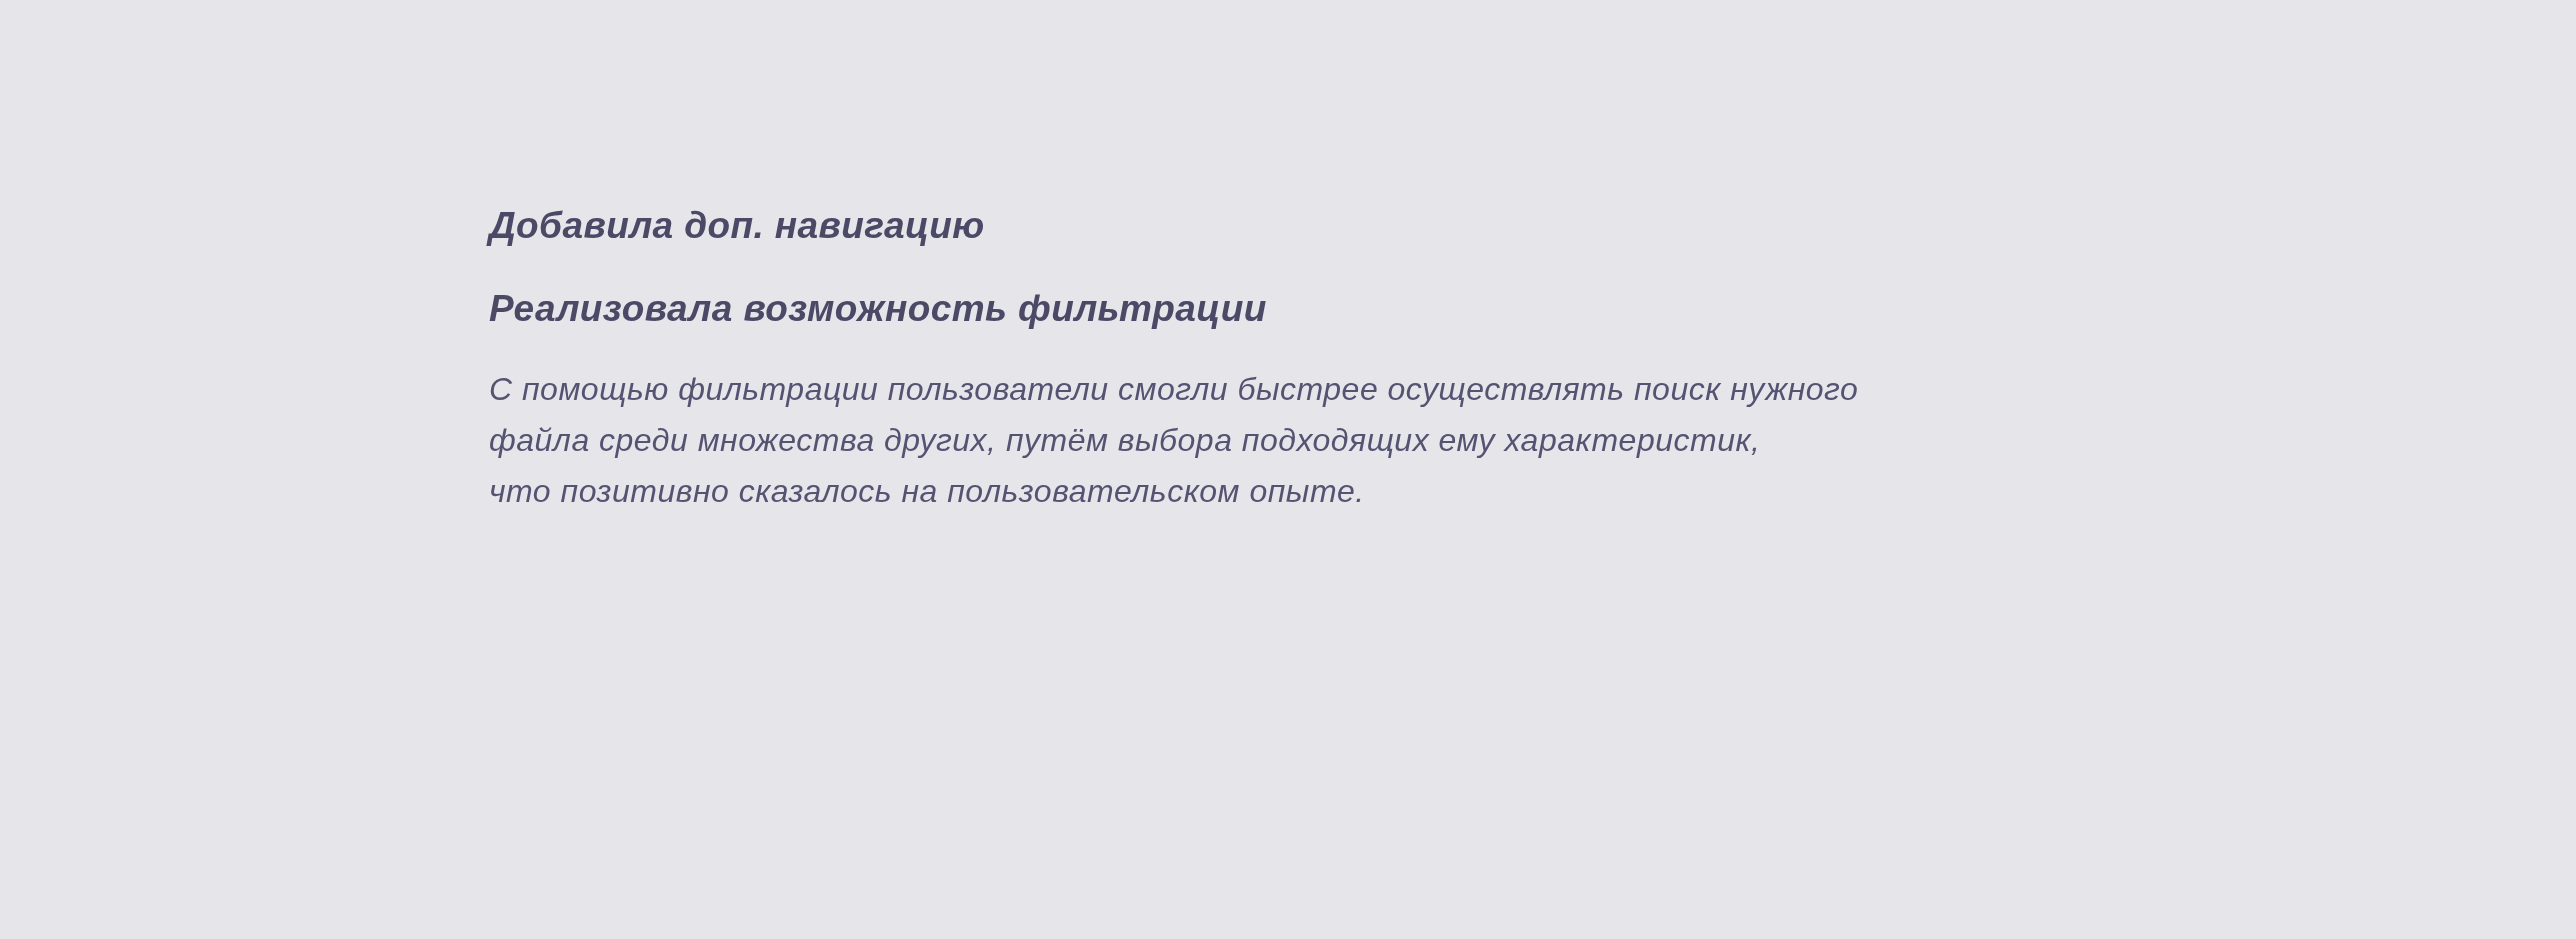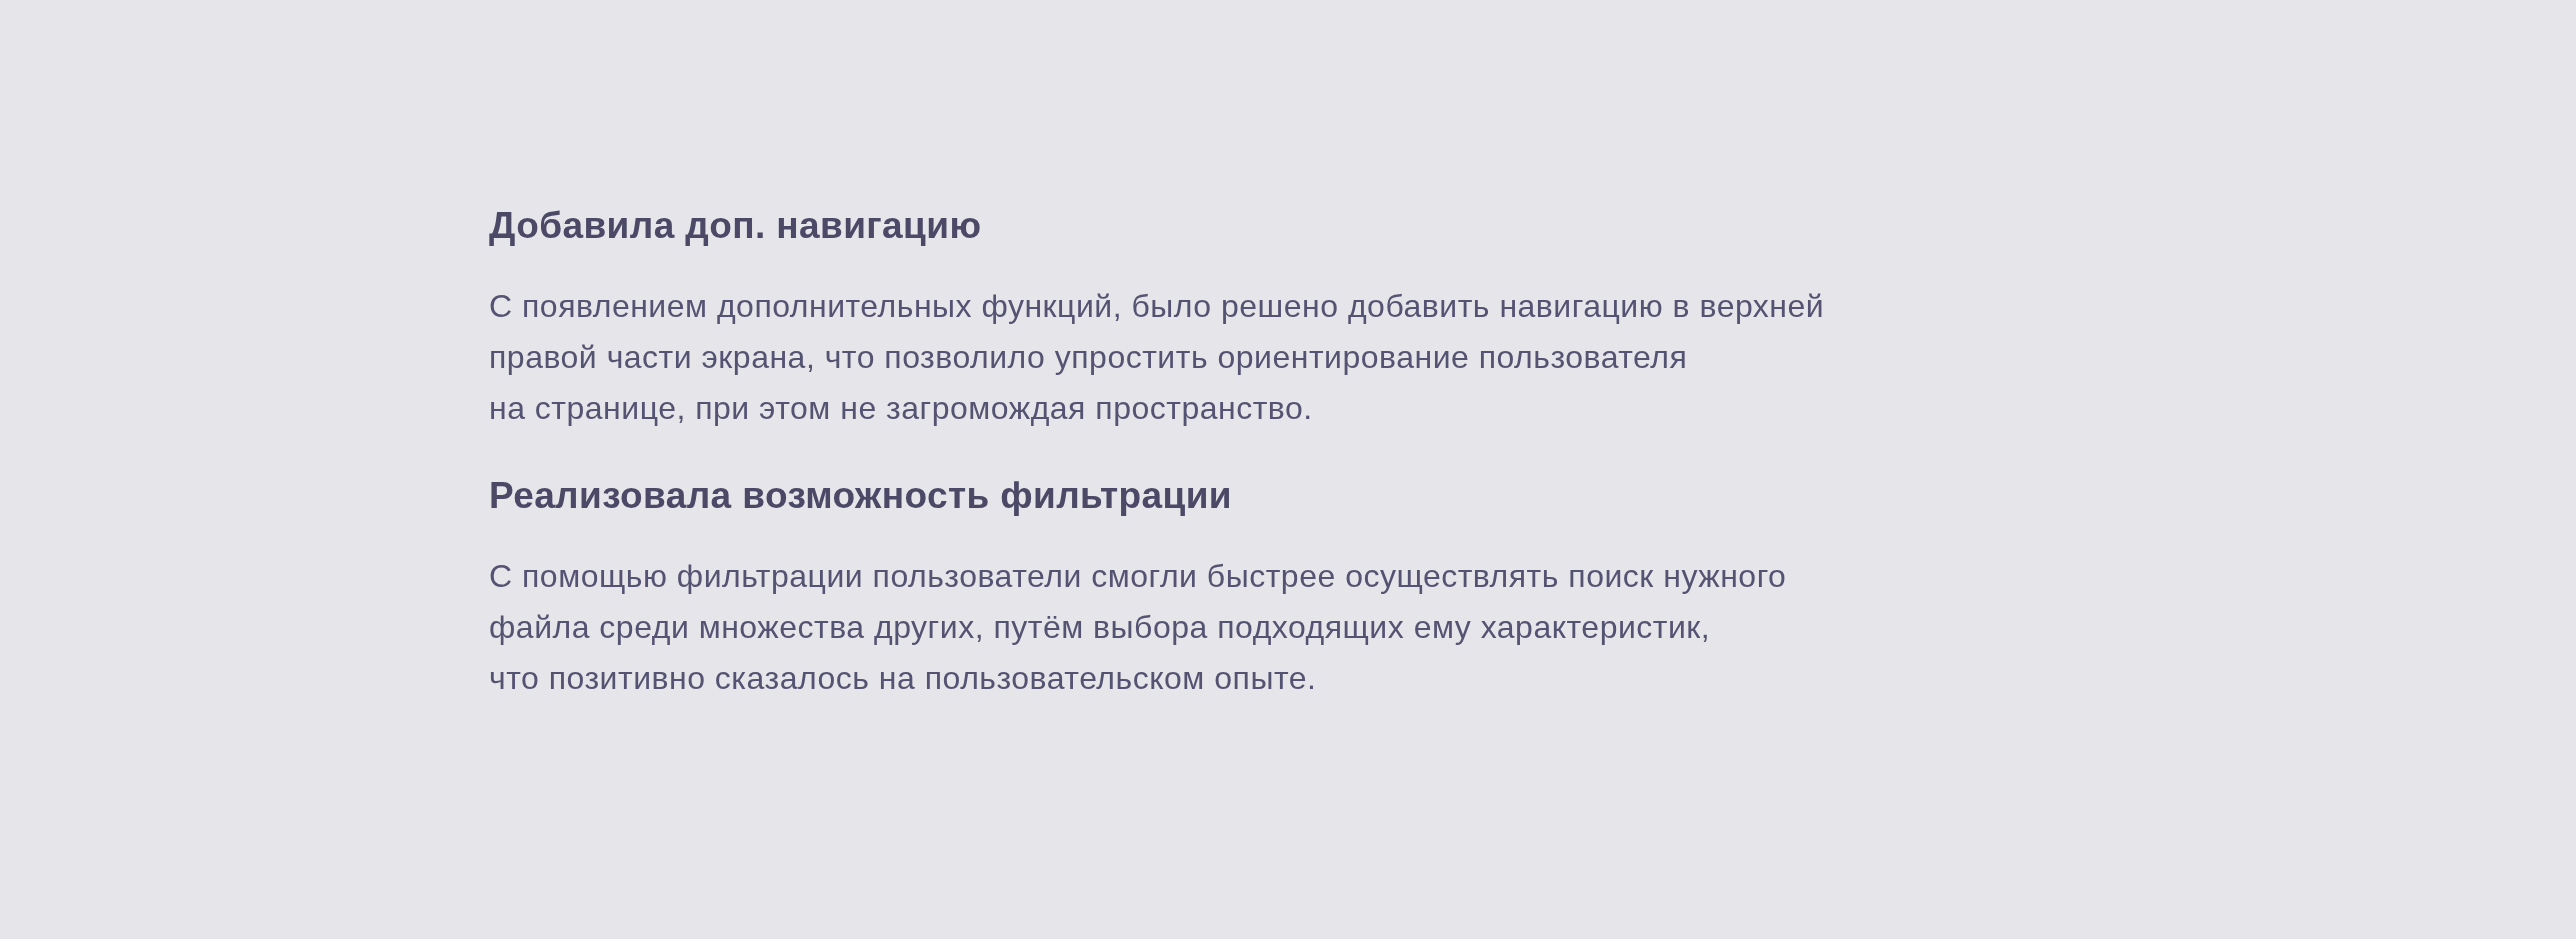--- a/index.html
+++ b/index.html
@@ -18,20 +18,21 @@
     background: var(--bg);
     font-family: "Liberation Sans", "DejaVu Sans", sans-serif;
     overflow: hidden;
     position: relative;
   }
   .content {
     position: absolute;
     left: 489px;
     top: 204px;
     width: 1699px;
+    font-style: italic;
   }
   .section { margin: 0; }
   .section + .section { margin-top: 40px; }
   .section-title {
     margin: 0;
     font-size: 37px;
     line-height: 43px;
     font-weight: 700;
     letter-spacing: 0.4px;
     color: var(--heading);
@@ -46,23 +47,20 @@
     white-space: pre-line;
   }
 </style>
 </head>
 <body>
 
 <main class="content">
 
   <section class="section">
     <h2 class="section-title">Добавила доп. навигацию</h2>
-    <p class="section-paragraph">С появлением дополнительных функций, было решено добавить навигацию в верхней
-правой части экрана, что позволило упростить ориентирование пользователя
-на странице, при этом не загромождая пространство.</p>
   </section>
 
   <section class="section">
     <h2 class="section-title">Реализовала возможность фильтрации</h2>
     <p class="section-paragraph">С помощью фильтрации пользователи смогли быстрее осуществлять поиск нужного
 файла среди множества других, путём выбора подходящих ему характеристик,
 что позитивно сказалось на пользовательском опыте.</p>
   </section>
 
 </main>

